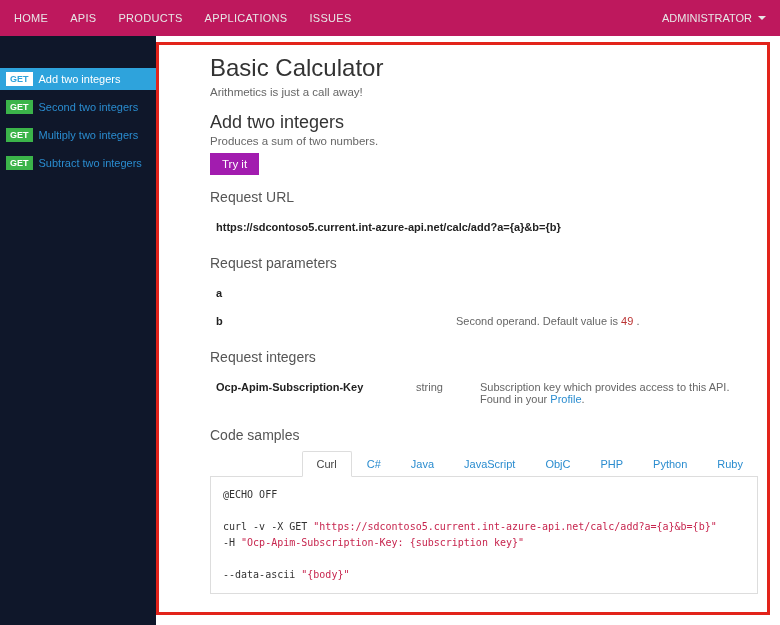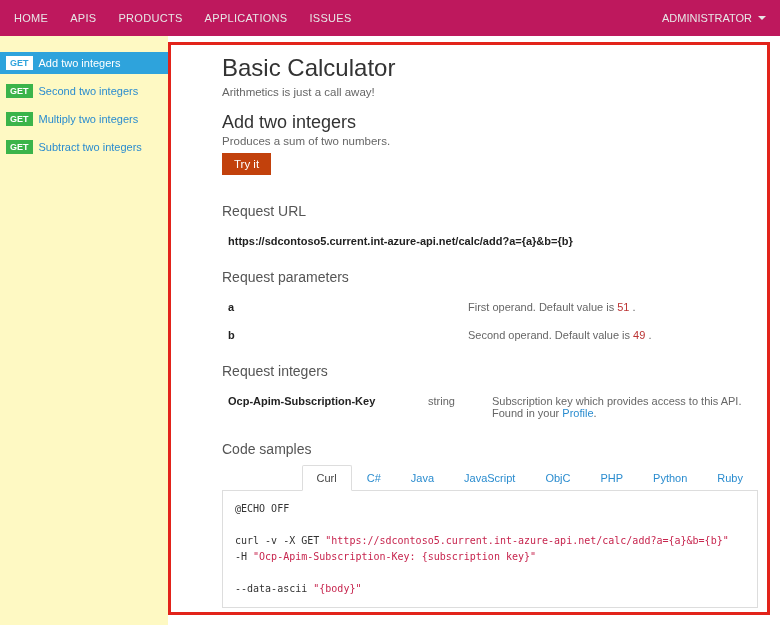--- a/index.html
+++ b/index.html
@@ -4,37 +4,37 @@
 <style>
   * { box-sizing: border-box; margin: 0; padding: 0; }
   html, body { width: 780px; height: 625px; font-family: "Segoe UI", Arial, sans-serif; background: #fff; color: #333; overflow: hidden; }
   .topnav { background: #be185d; height: 36px; display: flex; align-items: center; padding: 0 14px; color: #e7e7e7; font-size: 11px; justify-content: space-between; }
   .topnav-left { display: flex; gap: 22px; }
   .topnav-item { cursor: pointer; letter-spacing: 0.3px; }
   .topnav-right { display: flex; align-items: center; gap: 4px; cursor: pointer; }
   .caret { width: 0; height: 0; border-left: 4px solid transparent; border-right: 4px solid transparent; border-top: 4px solid #e7e7e7; display: inline-block; margin-left: 2px; }
 
   .body { display: flex; height: 589px; }
-  .sidebar { width: 168px; padding-top: 16px; background: #fef9c3; }
+  .sidebar { width: 156px; padding-top: 32px; background: #0f172a; }
   .side-item { display: flex; align-items: center; height: 22px; padding: 0 6px; font-size: 11px; cursor: pointer; margin-bottom: 6px; }
   .side-item .badge { background: #3bb44a; color: #fff; font-size: 9px; font-weight: bold; padding: 2px 4px; margin-right: 6px; border-radius: 0; }
   .side-item.active { background: #2ea3dc; color: #fff; }
   .side-item.active .badge { background: #fff; color: #2ea3dc; }
   .side-item:not(.active) { color: #2a8ccf; }
 
   .main { flex: 1; position: relative; padding-left: 46px; }
   .highlight-border { position: absolute; top: 6px; left: 0; right: 10px; bottom: 10px; border: 3px solid #e2231a; pointer-events: none; }
   .content { padding: 18px 22px 0 8px; font-size: 12px; color: #555; overflow: hidden; height: 100%; }
 
   h1.page-title { font-size: 24px; font-weight: 300; color: #333; margin-bottom: 4px; }
   .tagline { font-size: 11.5px; color: #666; margin-bottom: 14px; }
 
   h2.op-title { font-size: 18px; font-weight: 400; color: #333; margin-bottom: 2px; }
   .op-desc { font-size: 11.5px; color: #666; margin-bottom: 6px; }
-  .tryit-btn { background: #c2410c; color: #fff; border: none; padding: 5px 12px; font-size: 11.5px; cursor: pointer; margin-bottom: 14px; }
+  .tryit-btn { background: #a21caf; color: #fff; border: none; padding: 5px 12px; font-size: 11.5px; cursor: pointer; }
 
   h3.section { font-size: 14px; font-weight: 400; color: #555; margin-top: 14px; margin-bottom: 8px; }
   .url-box { border: none; padding: 8px 6px; font-size: 11px; font-weight: bold; color: #222; }
 
   .param-row { display: flex; padding: 8px 6px; font-size: 11px; }
   .param-name { width: 240px; font-weight: bold; color: #222; }
   .param-type { width: 64px; color: #666; }
   .param-desc { flex: 1; color: #666; }
   .param-desc .val { color: #b33; }
   .link { color: #2a8ccf; text-decoration: none; cursor: pointer; }
@@ -92,23 +92,20 @@
       <h2 class="op-title">Add two integers</h2>
       <div class="op-desc">Produces a sum of two numbers.</div>
       <button class="tryit-btn">Try it</button>
 
       <h3 class="section">Request URL</h3>
       <div class="url-box">https://sdcontoso5.current.int-azure-api.net/calc/add?a={a}&amp;b={b}</div>
 
       <h3 class="section">Request parameters</h3>
       <div class="param-row">
         <div class="param-name">a</div>
-        <div class="param-desc">
-          <span>First operand. Default value is </span><span class="val">51</span><span> .</span>
-        </div>
       </div>
       <div class="param-row">
         <div class="param-name">b</div>
         <div class="param-desc">
           <span>Second operand. Default value is </span><span class="val">49</span><span> .</span>
         </div>
       </div>
 
       <h3 class="section">Request integers</h3>
       <div class="param-row">

